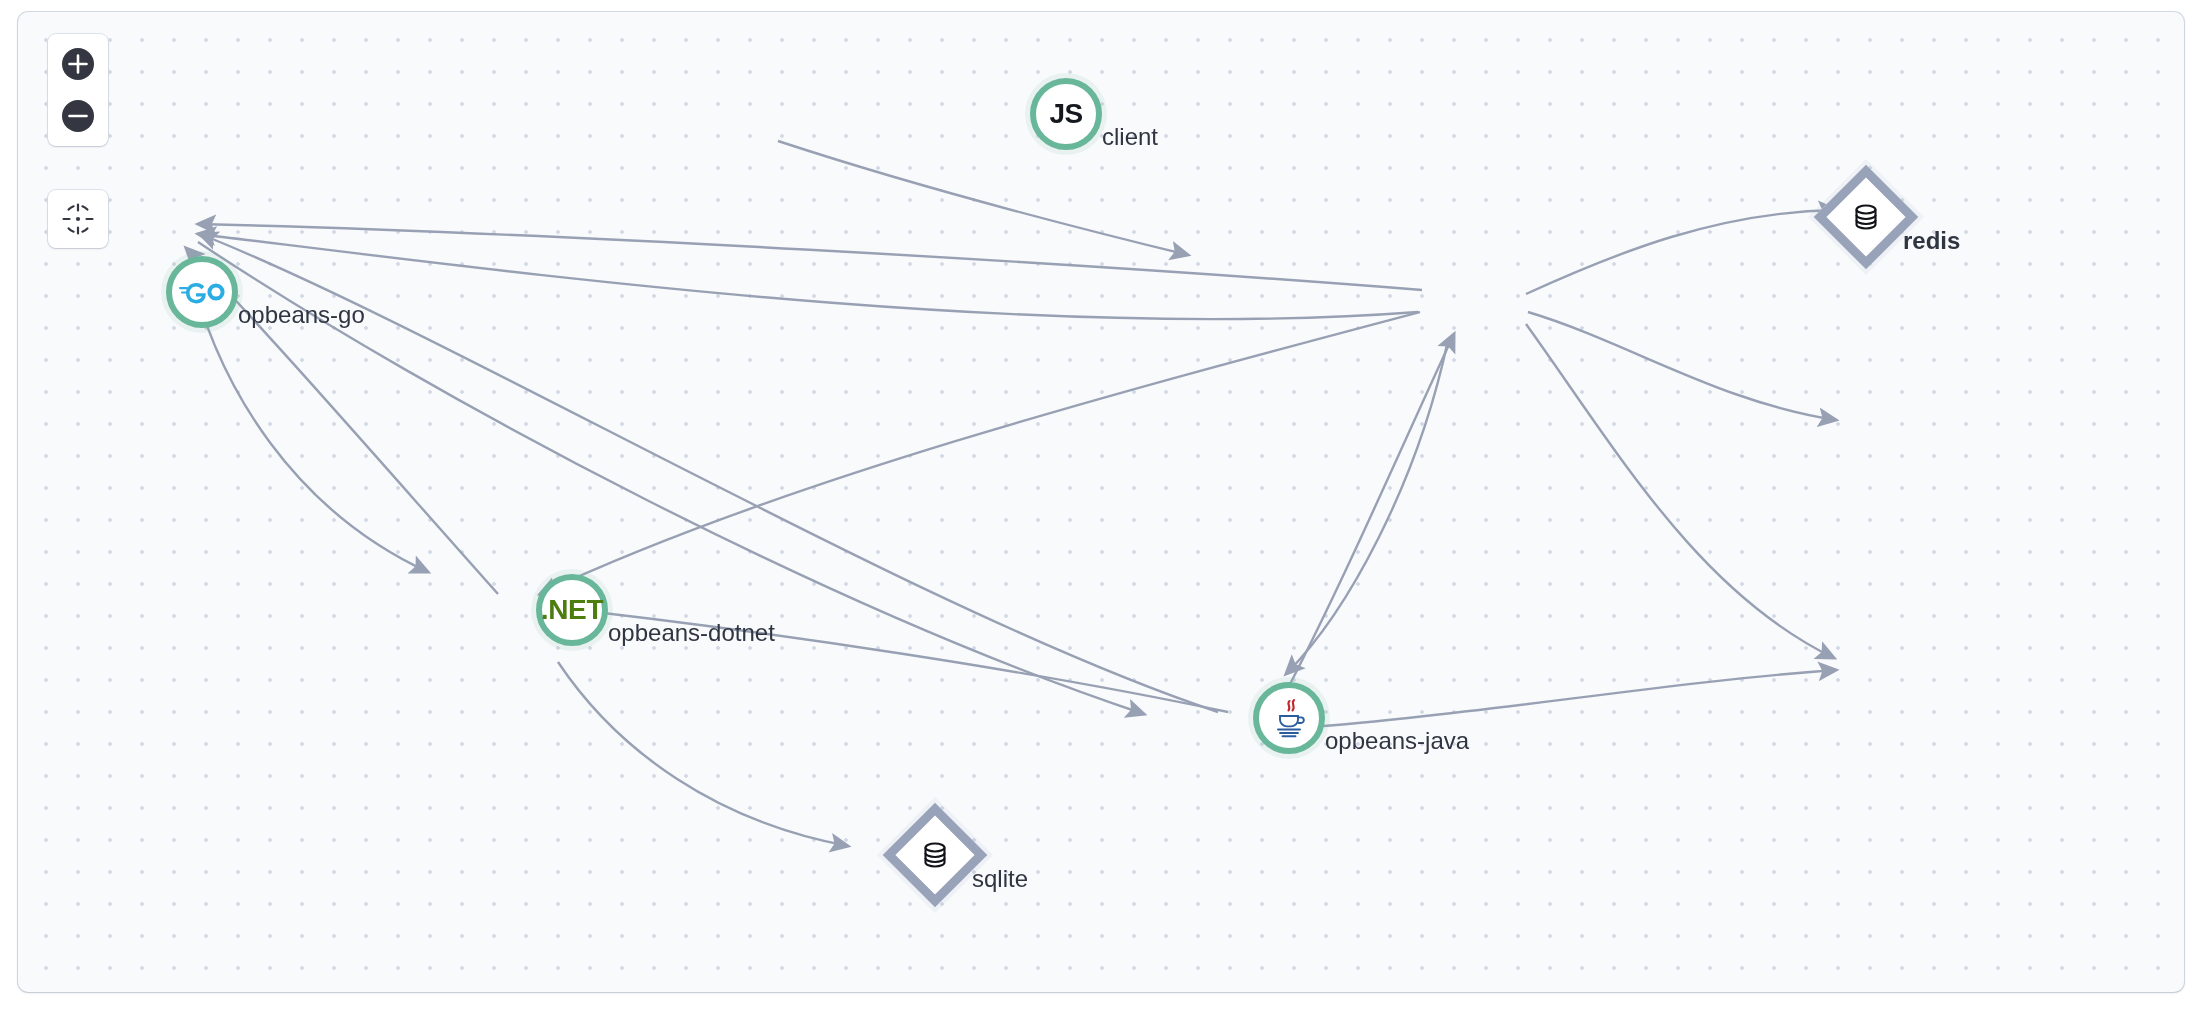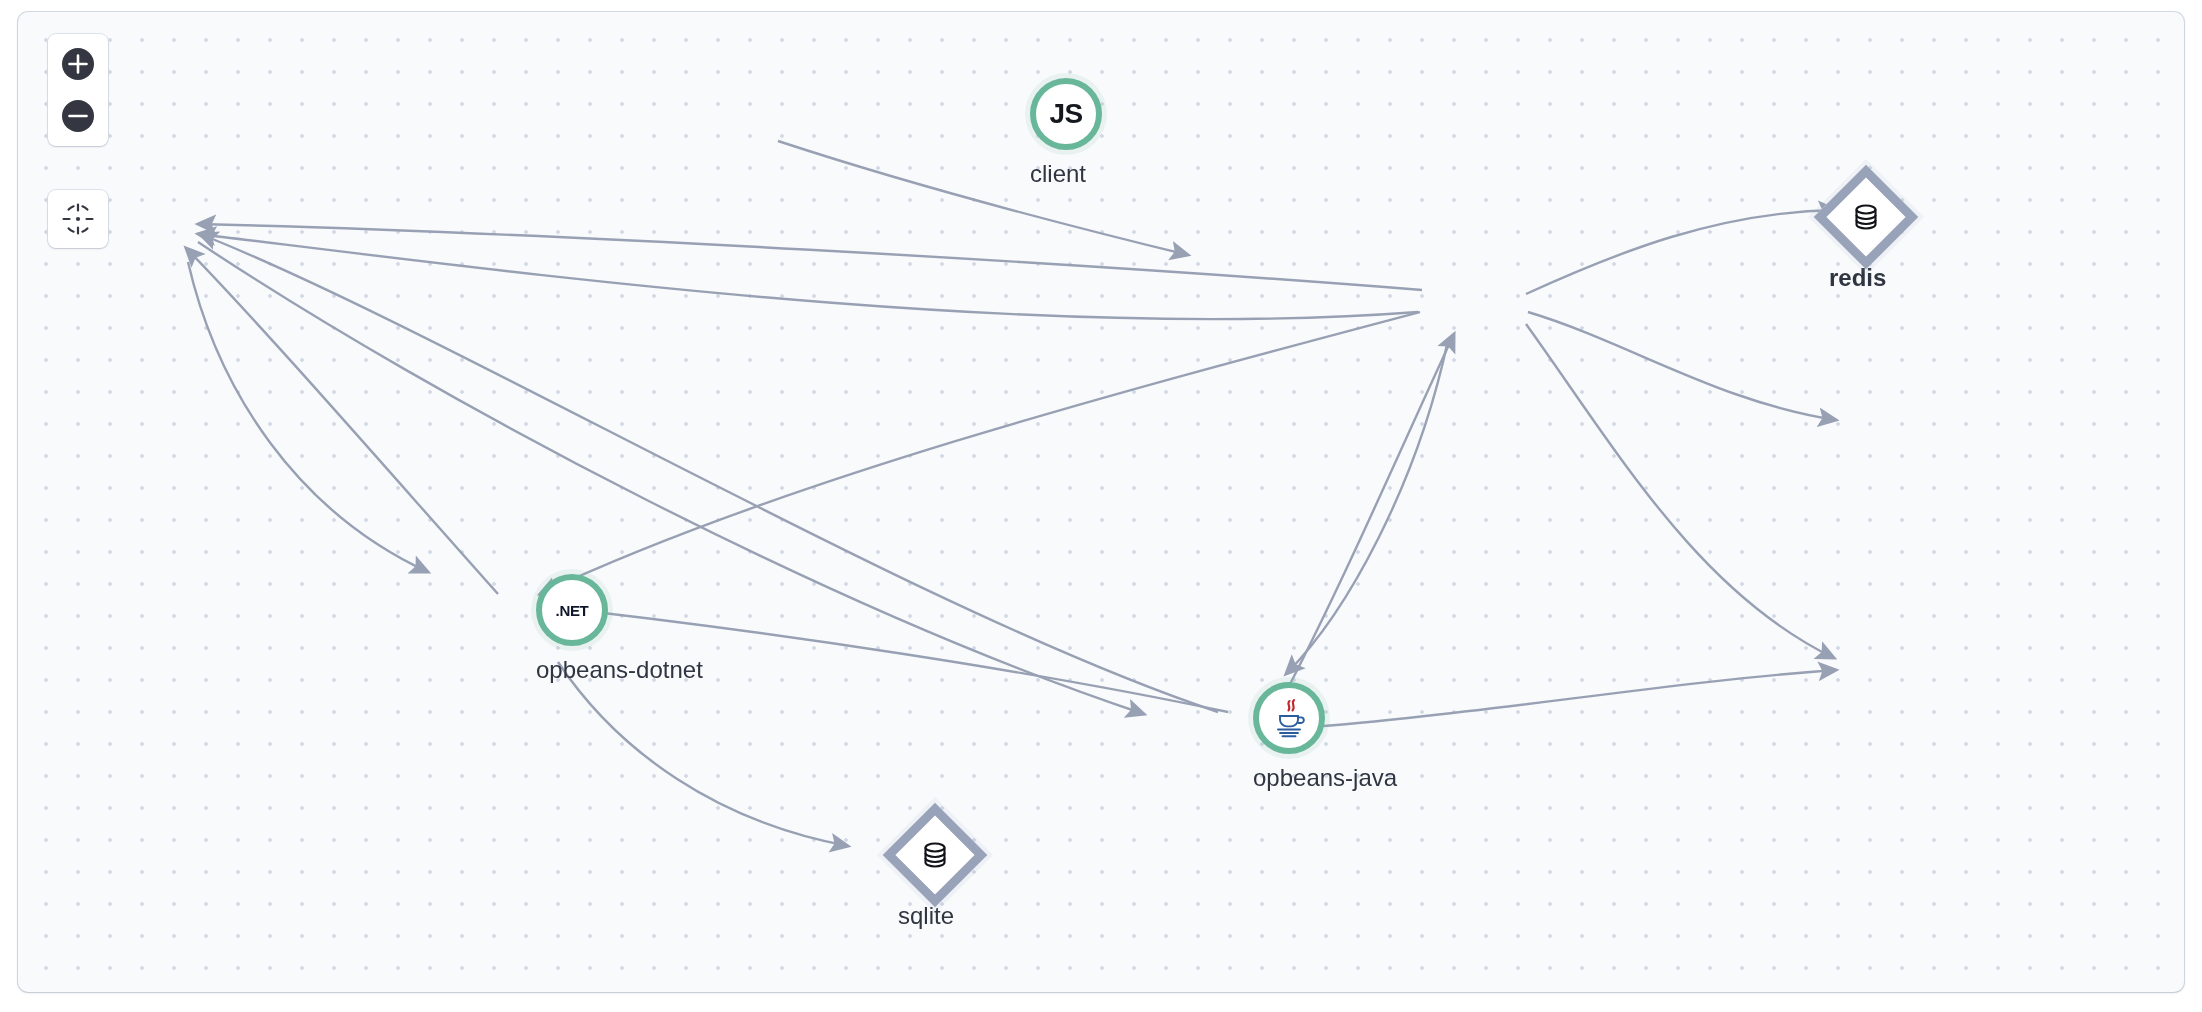--- a/index.html
+++ b/index.html
@@ -73,22 +73,22 @@
     cursor: pointer;
     display: flex;
     align-items: center;
     justify-content: center;
   }
   
   .node {
     position: absolute;
     z-index: 20;
     display: flex;
-    flex-direction: column;
-    align-items: flex-start;
+    flex-direction: row;
+    align-items: flex-end;
     cursor: pointer;
   }
   .node-shape {
     position: relative;
     display: flex;
     align-items: center;
     justify-content: center;
   }
   .svc-shape {
     width: 72px;
@@ -118,23 +118,23 @@
     font-family: "Liberation Sans", sans-serif;
   }
   .glyph-js {
     font-size: 28px;
     font-weight: bold;
     color: #15181f;
     letter-spacing: -.5px;
     font-family: "Liberation Sans", sans-serif;
   }
   .glyph-net {
-    font-size: 15px;
+    font-size: 28px;
     font-weight: bold;
-    color: #0f172a;
+    color: #4d7c0f;
     letter-spacing: -.3px;
     font-family: "Liberation Sans", sans-serif;
   }
   .glyph-go { display:block; }
 </style>
 </head>
 <body>
 
 <div id="app">
 
@@ -182,20 +182,34 @@
       </g>
     </svg>
 
     <div class="node" style="left:1012px; top:66px;">
       <div class="node-shape svc-shape">
         <span class="glyph-js">JS</span>
       </div>
       <div class="node-label">client</div>
     </div>
 
+    <div class="node" style="left:148px; top:244px;">
+      <div class="node-shape svc-shape">
+        <svg class="glyph-go" width="46" height="24" viewBox="0 0 46 24">
+          <g fill="#2bace2">
+            <rect x="0" y="7" width="9" height="2.2" rx="1.1"></rect>
+            <rect x="2" y="11.4" width="8" height="2.2" rx="1.1"></rect>
+            <path d="M20 3.2c-5 0-8.4 3.6-8.4 8.6 0 5.1 3.4 8.7 8.4 8.7 3.4 0 6-1.7 7.4-4.3h-7.6v-4.2h12.4c.1.6.1 1.1.1 1.7 0 6.6-4.6 11.3-12.3 11.3C12.9 25 7 19.8 7 11.8 7 4 12.9-1 20.2-1c4.4 0 7.9 1.7 10.1 4.6l-3.5 3.2C25.2 4.6 23 3.2 20 3.2z" transform="scale(.78) translate(2,5)"></path>
+            <circle cx="37" cy="12" r="8.6"></circle>
+          </g>
+          <circle cx="37" cy="12" r="4.6" fill="#ffffff"></circle>
+        </svg>
+      </div>
+      <div class="node-label">opbeans-go</div>
+    </div>
 
 
     <div class="node" style="left:518px; top:562px;">
       <div class="node-shape svc-shape">
         <span class="glyph-net">.NET</span>
       </div>
       <div class="node-label">opbeans-dotnet</div>
     </div>
 
     <div class="node" style="left:1235px; top:670px;">

